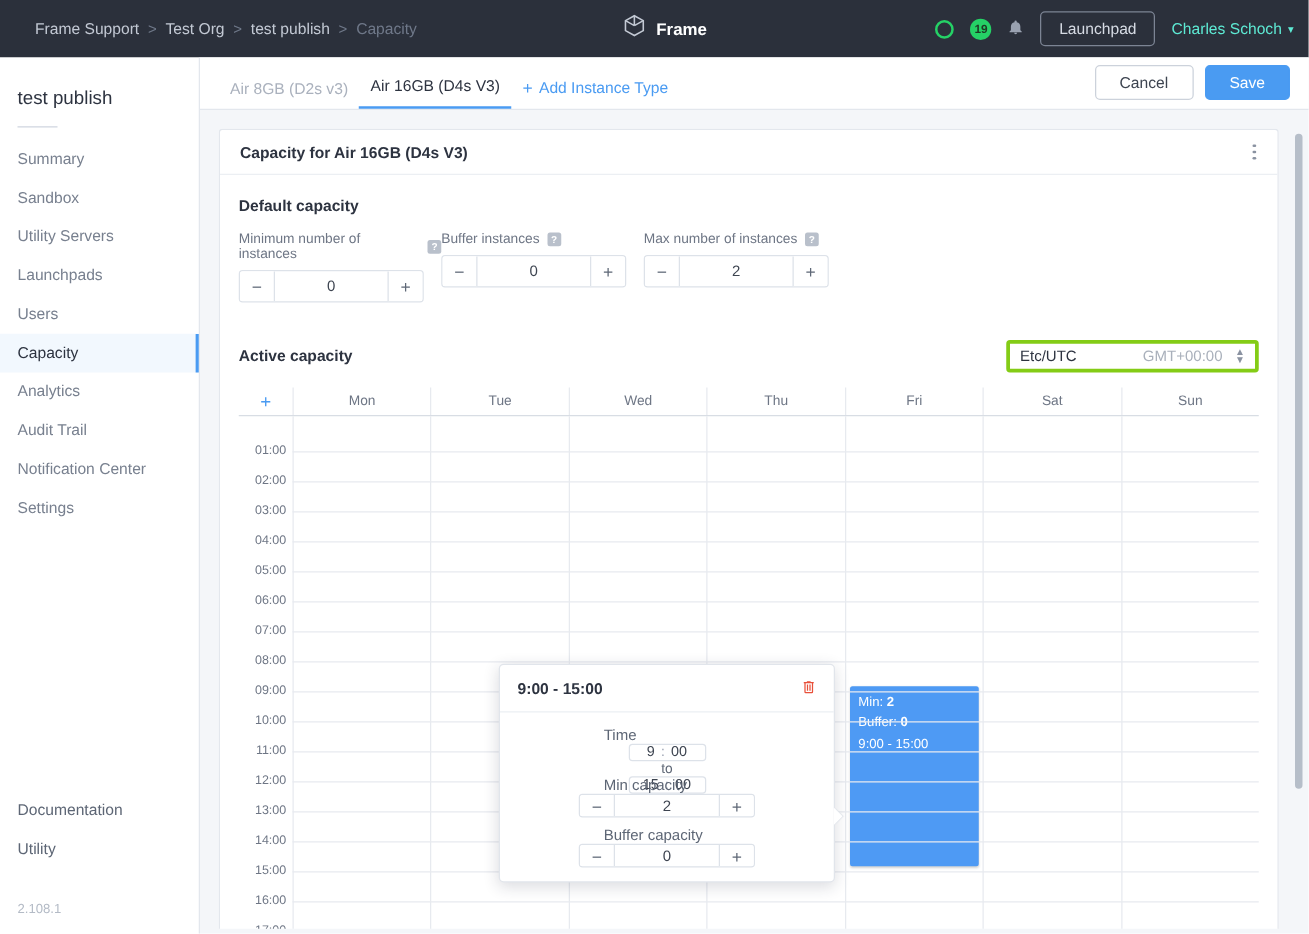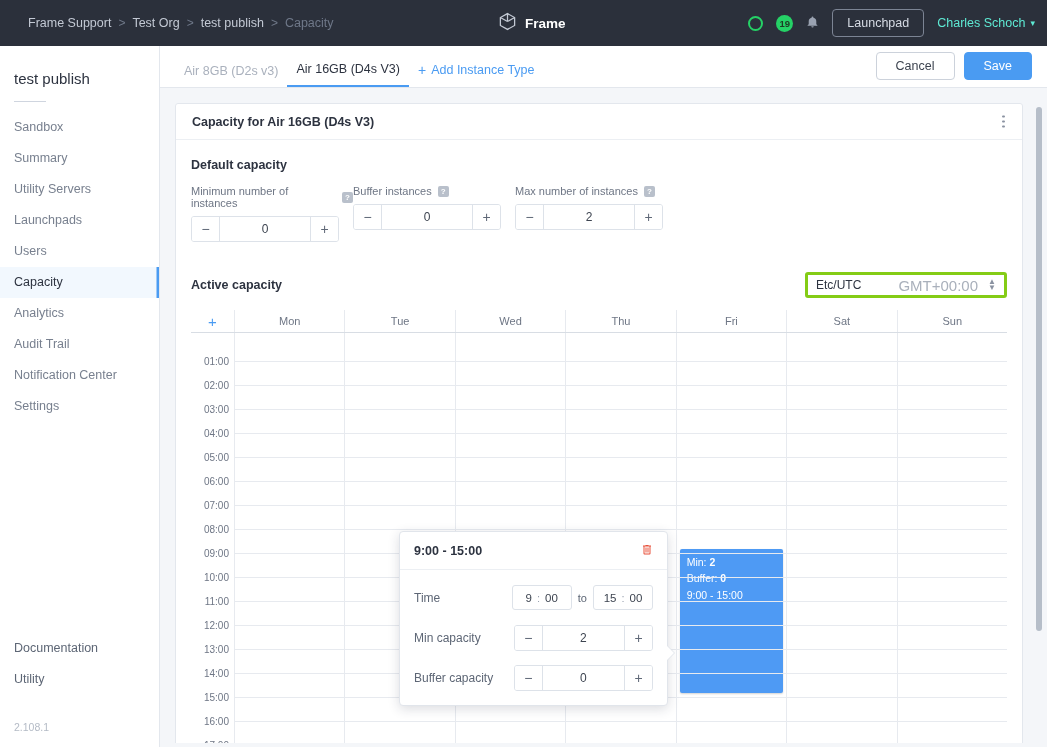--- a/index.html
+++ b/index.html
@@ -143,21 +143,21 @@
   
   .active-head {
     display: flex; align-items: center; justify-content: space-between;
     padding: 30px 15px 0 15px;
   }
   .tz-select {
     width: 202px; height: 26px; border: 3px solid #84cc16; border-radius: 3px;
     background: #fff; display: flex; align-items: center; padding: 0 8px;
     font-size: 12px; color: #2d3340; cursor: pointer; position: relative;
   }
-  .tz-gmt { position: absolute; right: 26px; font-size: 15px; color: #a9b0bb; }
+  .tz-gmt { position: absolute; right: 26px; font-size: 12px; color: #a9b0bb; }
   .tz-arrows {
     position: absolute; right: 8px; display: flex; flex-direction: column;
     line-height: 6px; font-size: 8px; color: #8a92a1;
   }
 
   
   .cal { margin: 12px 15px 0 15px; }
   .cal-head { display: flex; border-bottom: 1px solid #d8dde4; height: 23px; }
   .cal-gutter {
     width: 43px; display: flex; align-items: center; justify-content: center;
@@ -194,20 +194,21 @@
   }
   .pop-head {
     height: 38px; border-bottom: 1px solid #eceff3; display: flex;
     align-items: center; justify-content: space-between; padding: 0 14px;
   }
   .pop-title { font-size: 12.5px; font-weight: bold; color: #2d3340; }
   .trash { color: #e8503a; font-size: 13px; cursor: pointer; }
   .pop-row {
     display: flex; align-items: center; padding: 0 14px; height: 33px;
     border-bottom: 1px solid #f1f3f6;
+    flex-direction: column;
   }
   .pop-row:last-child { border-bottom: none; }
   .pop-row-sp { height: 11px; }
   .pop-label { font-size: 12px; color: #5d6675; width: 101px; }
   .time-field {
     border: 1px solid #dde2e9; border-radius: 3px; height: 25px; width: 62px;
     display: flex; align-items: center; justify-content: center; gap: 5px;
     font-size: 11.5px; color: #3d4450; background: #fff; cursor: text;
   }
   .time-sep { color: #9aa2b1; font-size: 11px; }
@@ -264,22 +265,22 @@
       <span>Charles Schoch</span>
       <span class="caret-d">▾</span>
     </span>
   </div>
 </div>
 
 <div class="sidebar">
   <div class="side-title">test publish</div>
   <div class="side-divider"></div>
   <nav class="side-nav">
+    <div class="side-item">Summary</div>
     <div class="side-item">Sandbox</div>
-    <div class="side-item">Summary</div>
     <div class="side-item">Utility Servers</div>
     <div class="side-item">Launchpads</div>
     <div class="side-item">Users</div>
     <div class="side-item active">Capacity</div>
     <div class="side-item">Analytics</div>
     <div class="side-item">Audit Trail</div>
     <div class="side-item">Notification Center</div>
     <div class="side-item">Settings</div>
   </nav>
   <div class="side-bottom">

